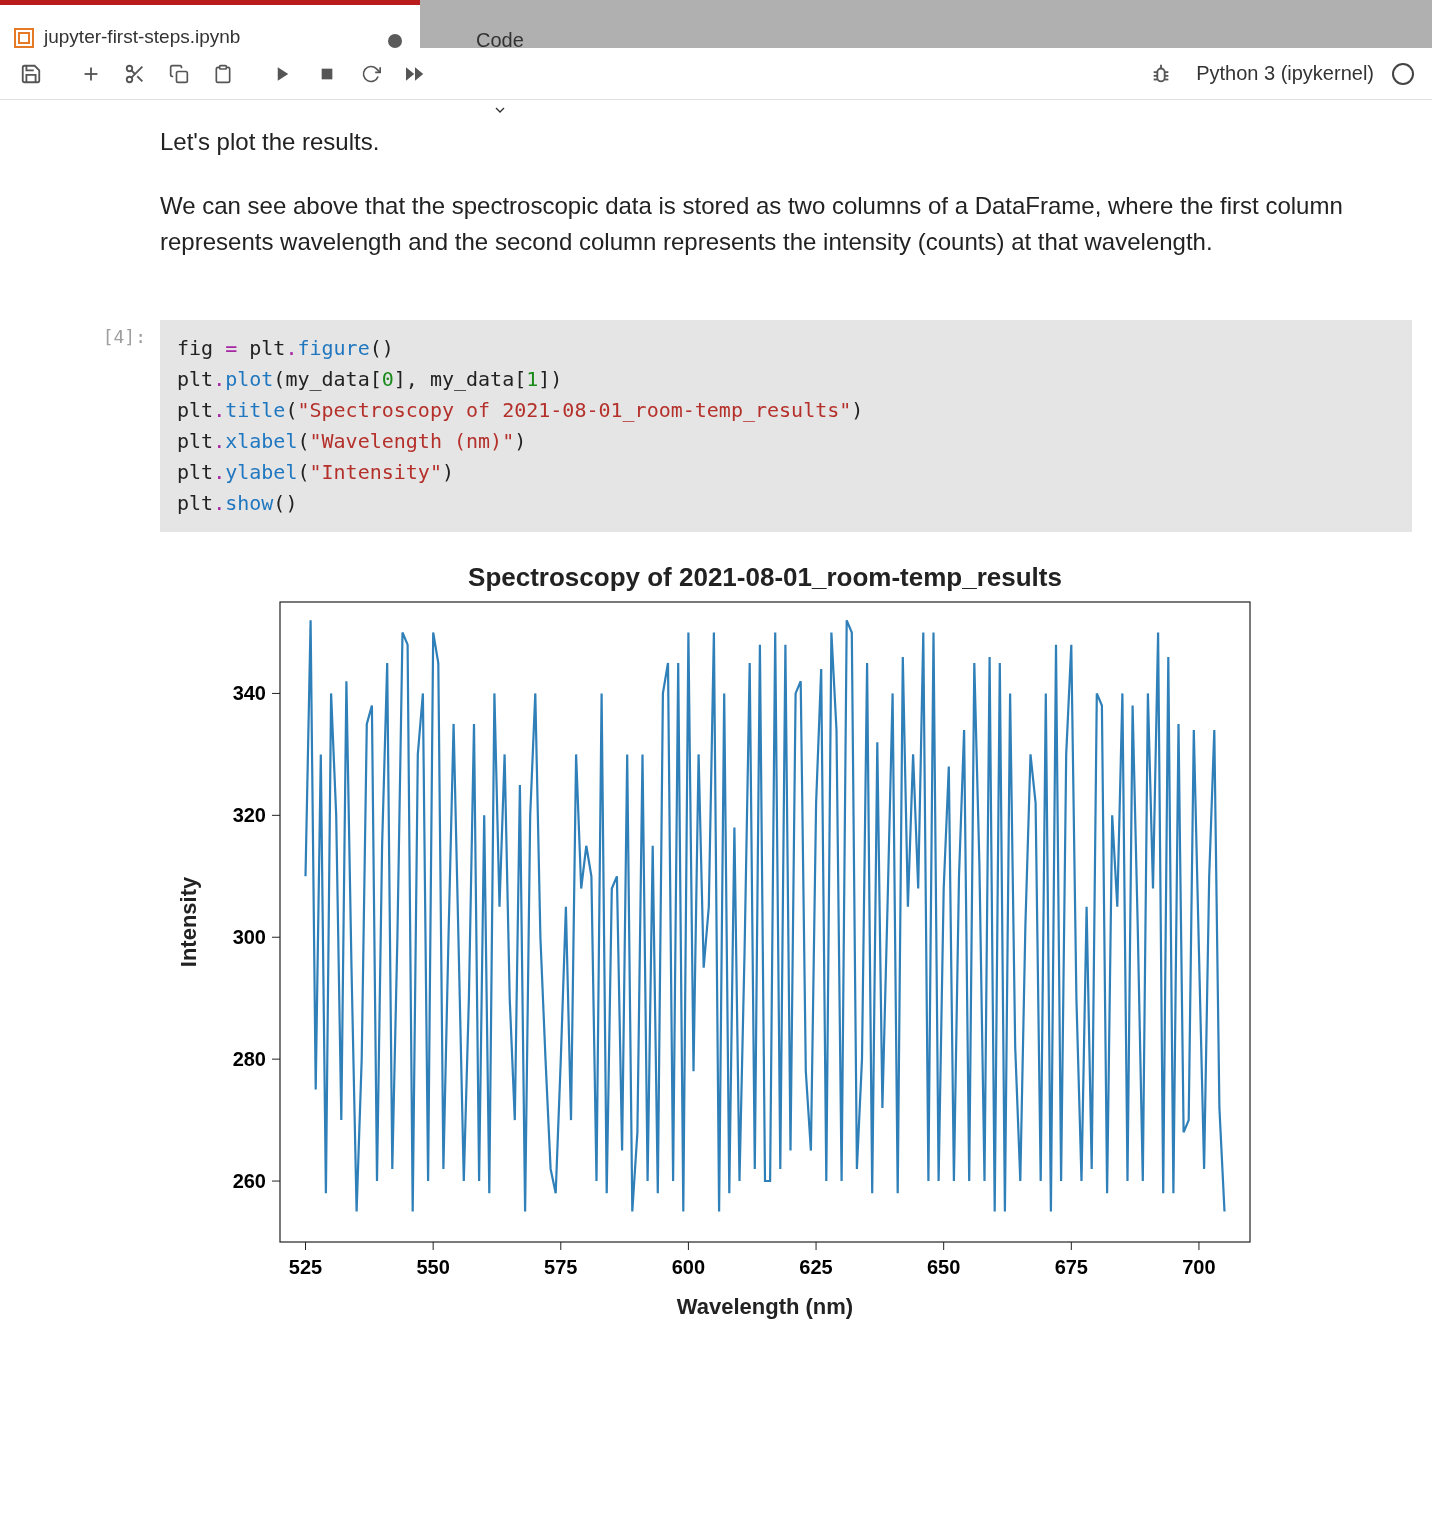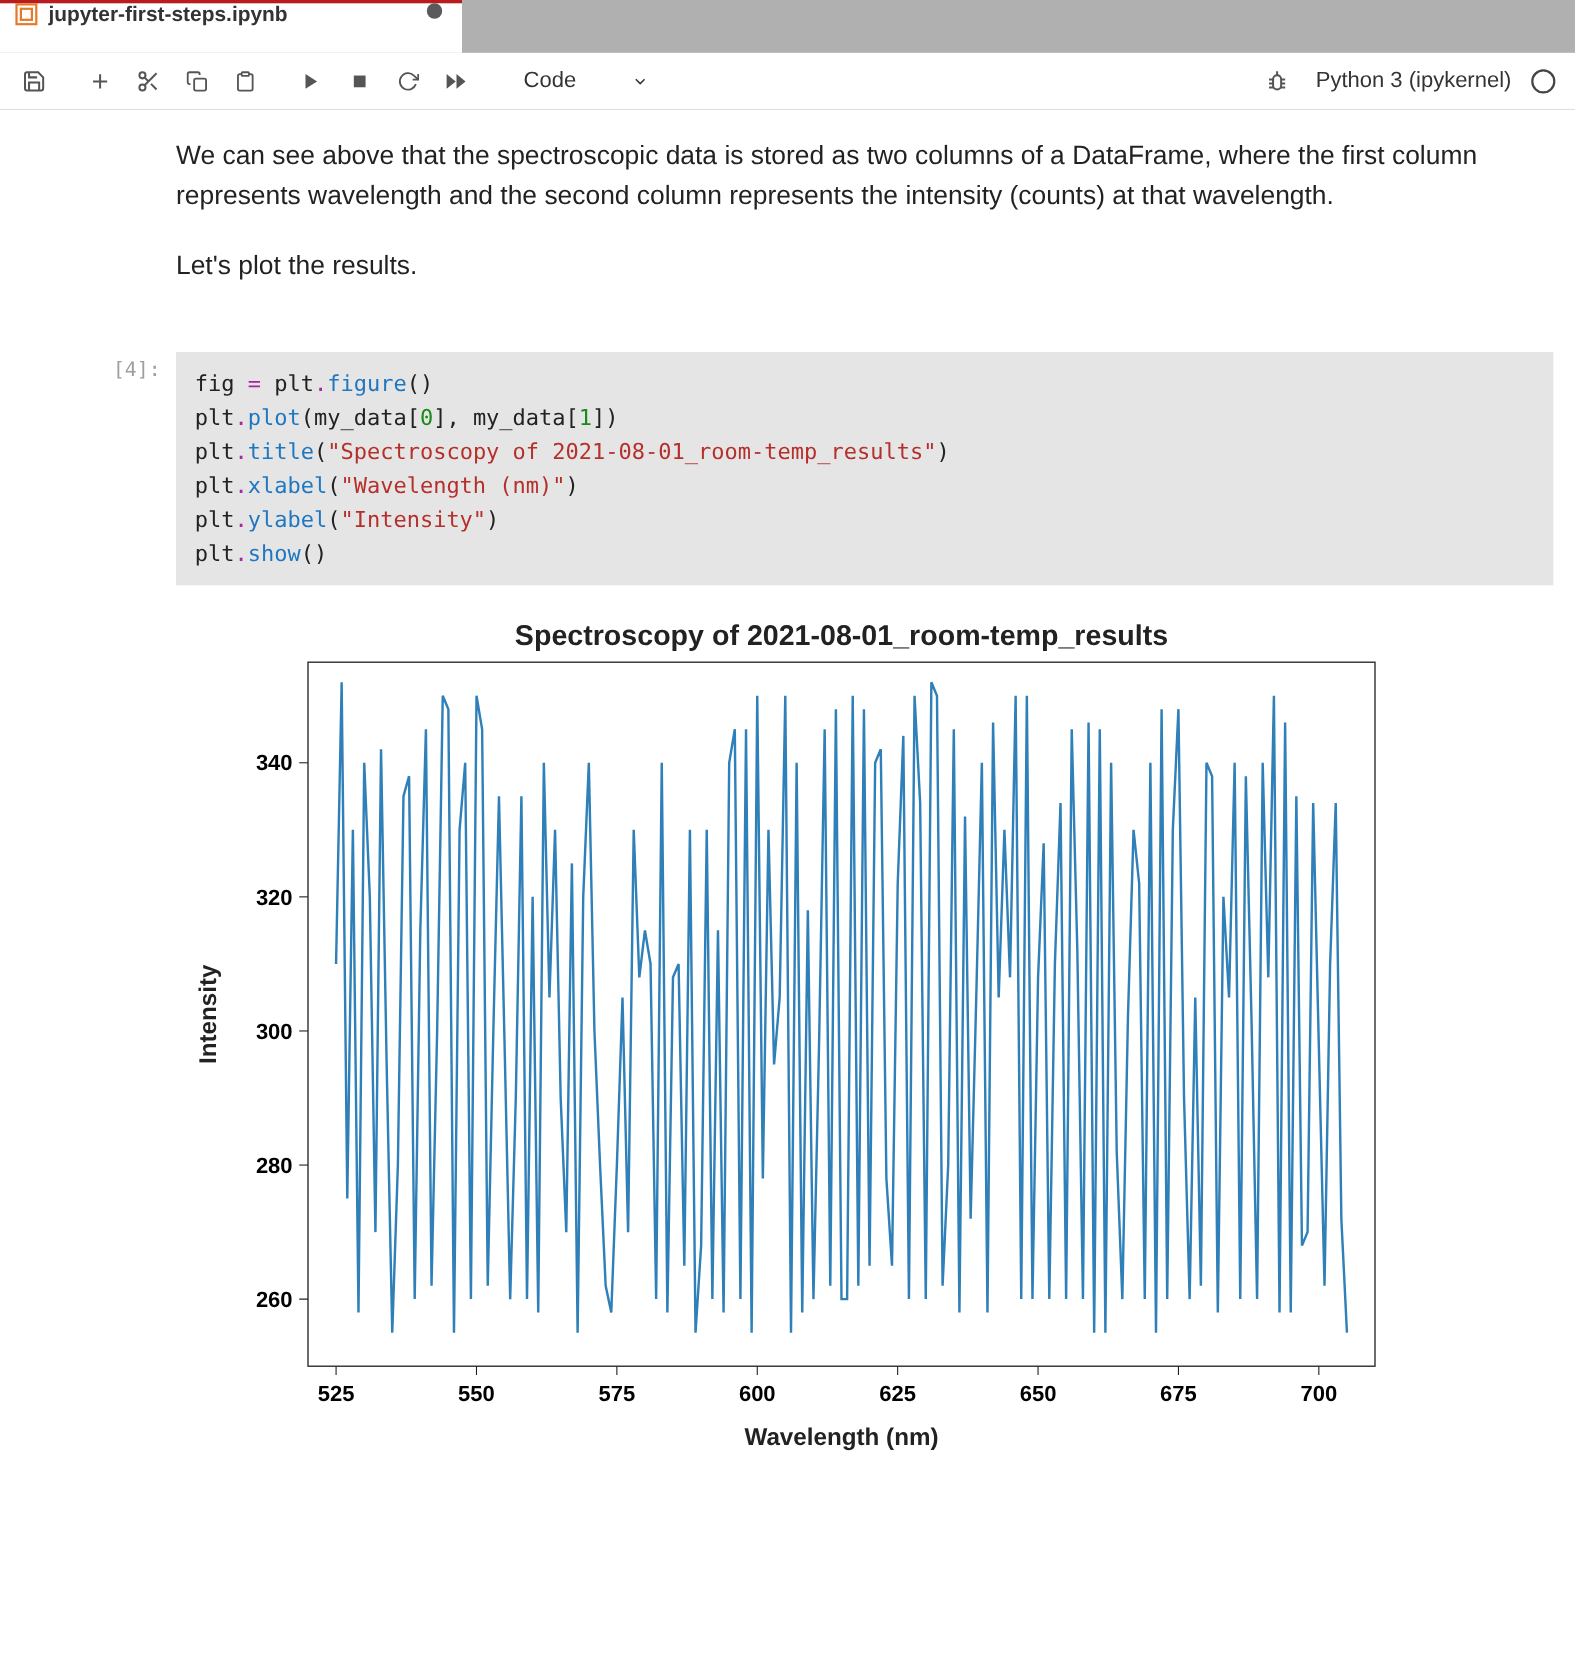--- a/index.html
+++ b/index.html
@@ -12,29 +12,28 @@
     overflow: hidden;
   }
   .tab-bar {
     background: #b0b0b0;
     height: 48px;
     display: flex;
     align-items: stretch;
   }
   .tab {
     background: #fff;
-    border-top: 3px solid #b91c1c;
-    display: flex;
-    align-items: flex-start;
+    border-top: 5px solid #b91c1c;
+    display: flex;
+    align-items: flex-end;
     padding: 0 18px 0 14px;
     gap: 10px;
     font-size: 19px;
     color: #333;
     min-width: 420px;
-    font-weight: bold;
   }
   .tab .nb-icon {
     width: 20px; height: 20px;
     border: 2px solid #e67926;
     position: relative;
   }
   .tab .nb-icon::after {
     content: "";
     position: absolute;
     width: 8px; height: 8px;
@@ -60,20 +59,21 @@
     color: #555;
     cursor: pointer;
   }
   .tb-sep { width: 10px; }
   .cell-type {
     display: flex; align-items: center;
     font-size: 20px; color: #333;
     padding: 0 10px;
     gap: 50px;
     margin-left: 10px;
+    flex-direction: column;
   }
   .spacer { flex: 1; }
   .kernel-label { font-size: 20px; color: #333; padding: 0 10px; text-align: right; }
   .kernel-dot {
     width: 22px; height: 22px; border-radius: 50%;
     border: 2px solid #444;
     margin: 0 6px 0 2px;
   }
   .notebook {
     padding: 20px 20px 0 20px;
@@ -217,22 +217,22 @@
   </div>
   <div class="kernel-label">Python 3 (ipykernel)</div>
   <div class="kernel-dot"></div>
 </div>
 
 <div class="notebook">
 
   <div class="cell">
     <div class="prompt"></div>
     <div class="cell-body markdown">
+      <p>Let's plot the results.</p>
       <p>We can see above that the spectroscopic data is stored as two columns of a DataFrame, where the first column represents wavelength and the second column represents the intensity (counts) at that wavelength.</p>
-      <p>Let's plot the results.</p>
     </div>
   </div>
 
   <div class="cell">
     <div class="prompt">[4]:</div>
     <div class="cell-body">
       <div class="code-input" id="code-input"><span class="tok-name">fig </span><span class="tok-op">=</span><span class="tok-name"> plt</span><span class="tok-dot">.</span><span class="tok-func">figure</span><span class="tok-paren">()</span>
 <span class="tok-name">plt</span><span class="tok-dot">.</span><span class="tok-func">plot</span><span class="tok-paren">(my_data[</span><span class="tok-num">0</span><span class="tok-paren">], my_data[</span><span class="tok-num">1</span><span class="tok-paren">])</span>
 <span class="tok-name">plt</span><span class="tok-dot">.</span><span class="tok-func">title</span><span class="tok-paren">(</span><span class="tok-str">"Spectroscopy of 2021-08-01_room-temp_results"</span><span class="tok-paren">)</span>
 <span class="tok-name">plt</span><span class="tok-dot">.</span><span class="tok-func">xlabel</span><span class="tok-paren">(</span><span class="tok-str">"Wavelength (nm)"</span><span class="tok-paren">)</span>

